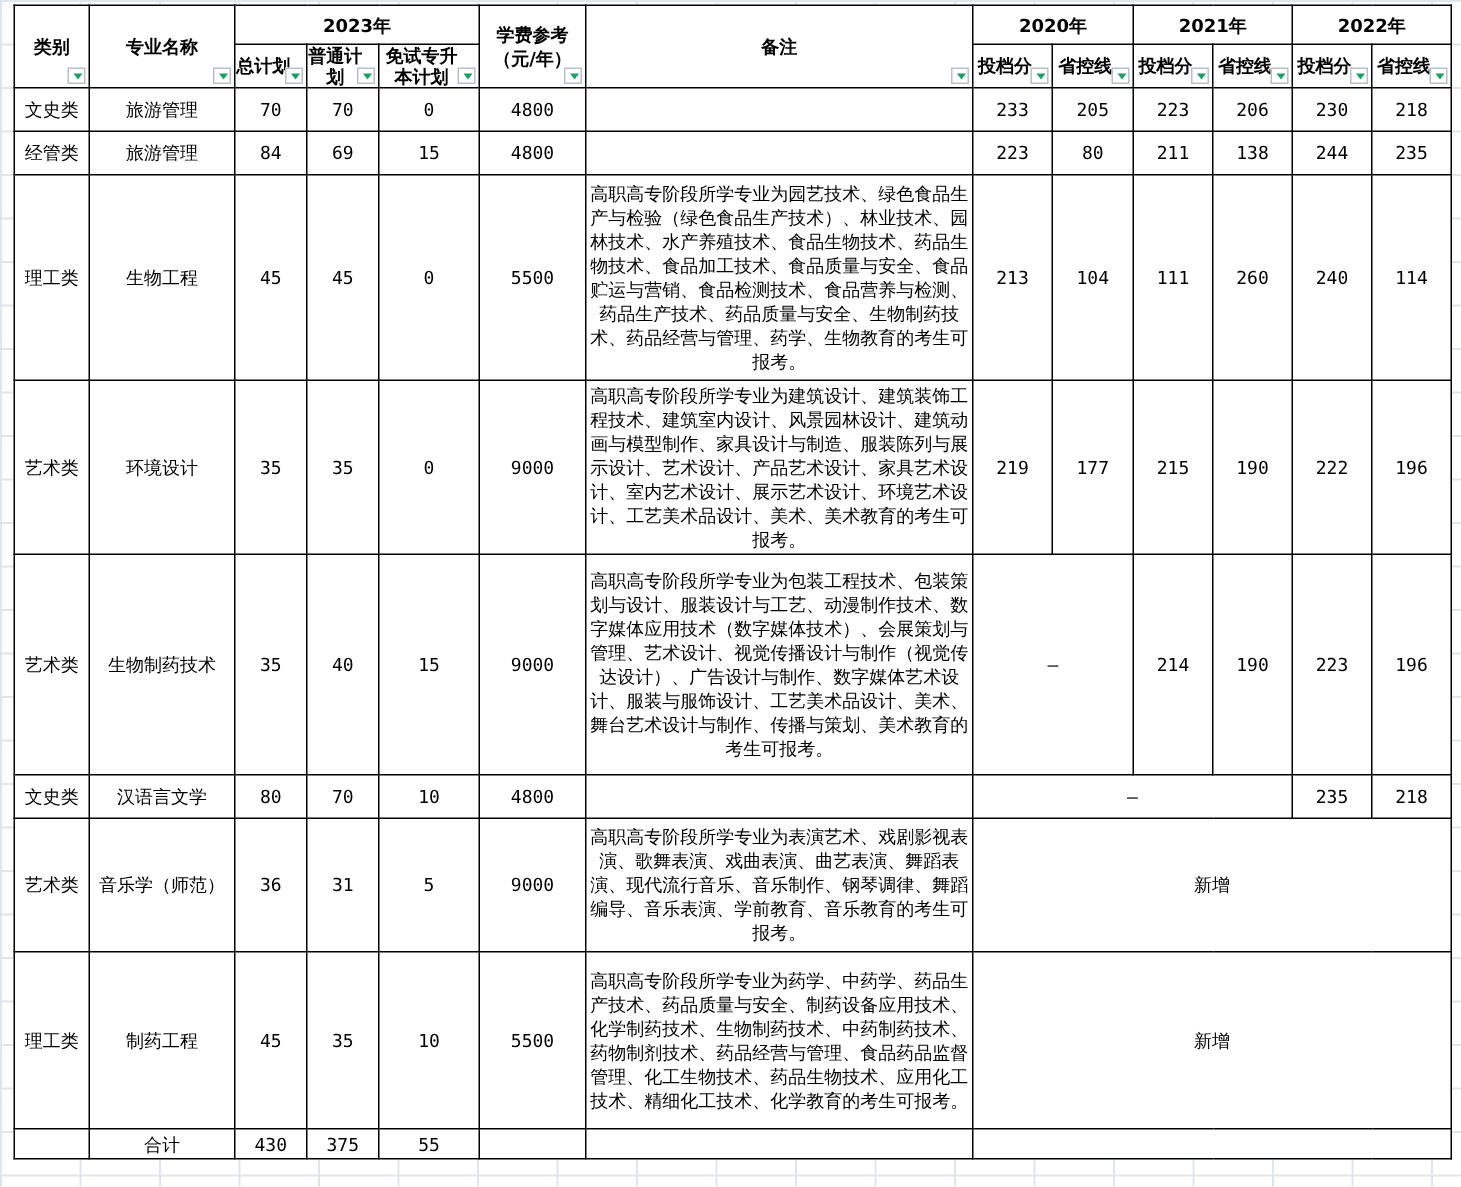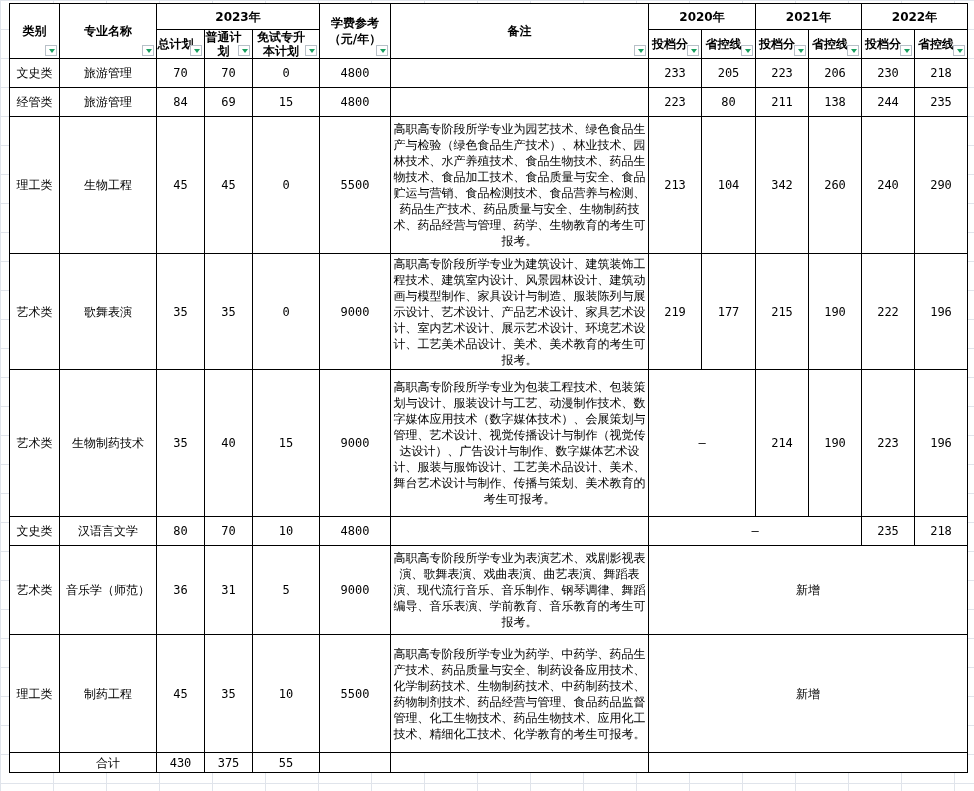--- a/index.html
+++ b/index.html
@@ -152,29 +152,29 @@
   <tr style="height:137px">
     <td>理工类</td>
     <td>生物工程</td>
     <td class="num">45</td>
     <td class="num">45</td>
     <td class="num">0</td>
     <td class="num">5500</td>
     <td class="note">高职高专阶段所学专业为园艺技术、绿色食品生产与检验（绿色食品生产技术）、林业技术、园林技术、水产养殖技术、食品生物技术、药品生物技术、食品加工技术、食品质量与安全、食品贮运与营销、食品检测技术、食品营养与检测、药品生产技术、药品质量与安全、生物制药技术、药品经营与管理、药学、生物教育的考生可报考。</td>
     <td class="num">213</td>
     <td class="num">104</td>
-    <td class="num">342</td>
+    <td class="num">111</td>
     <td class="num">260</td>
     <td class="num">240</td>
-    <td class="num">290</td>
+    <td class="num">114</td>
   </tr>
 
   <tr style="height:116px">
     <td>艺术类</td>
-    <td>歌舞表演</td>
+    <td>环境设计</td>
     <td class="num">35</td>
     <td class="num">35</td>
     <td class="num">0</td>
     <td class="num">9000</td>
     <td class="note">高职高专阶段所学专业为建筑设计、建筑装饰工程技术、建筑室内设计、风景园林设计、建筑动画与模型制作、家具设计与制造、服装陈列与展示设计、艺术设计、产品艺术设计、家具艺术设计、室内艺术设计、展示艺术设计、环境艺术设计、工艺美术品设计、美术、美术教育的考生可报考。</td>
     <td class="num">219</td>
     <td class="num">177</td>
     <td class="num">215</td>
     <td class="num">190</td>
     <td class="num">222</td>

